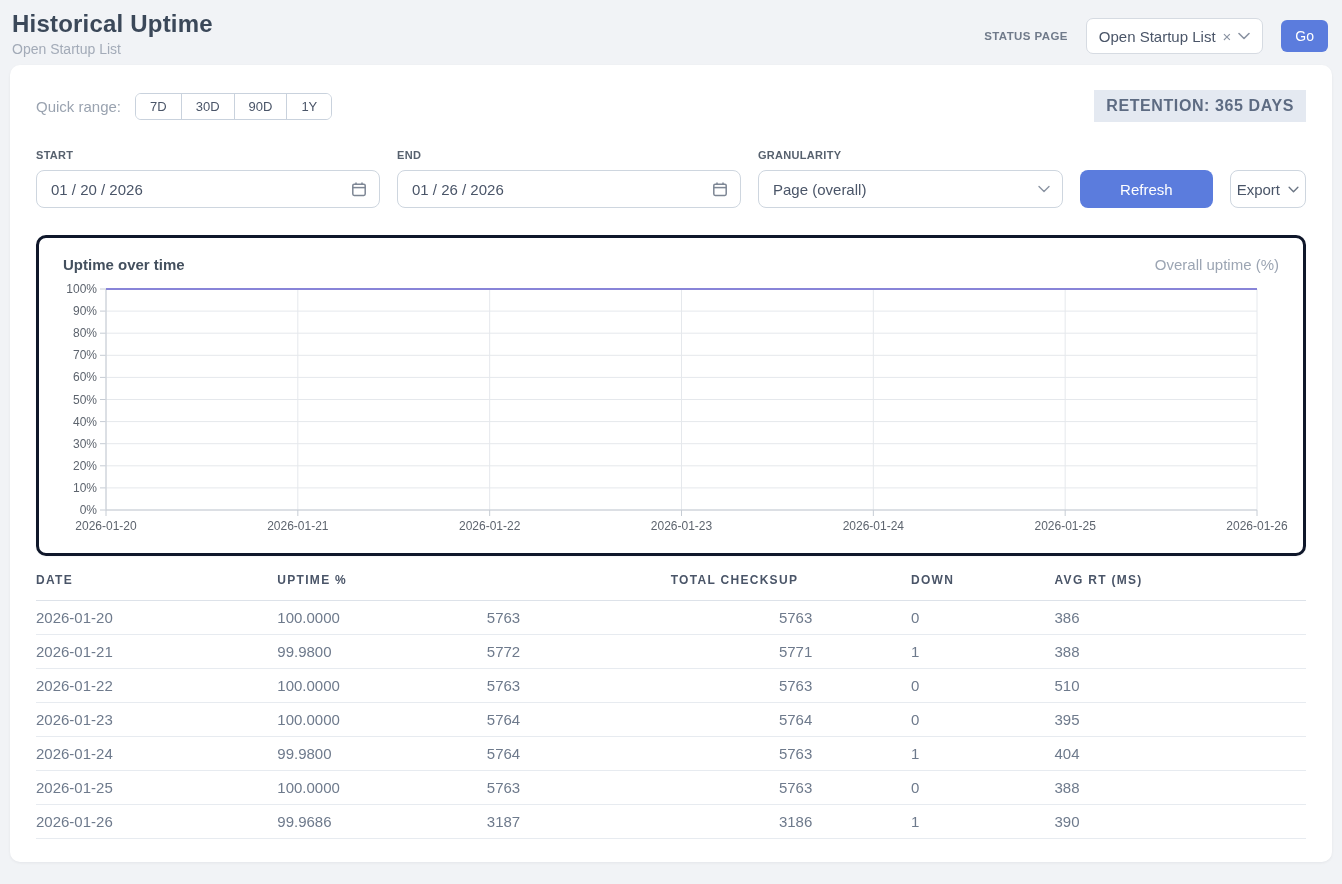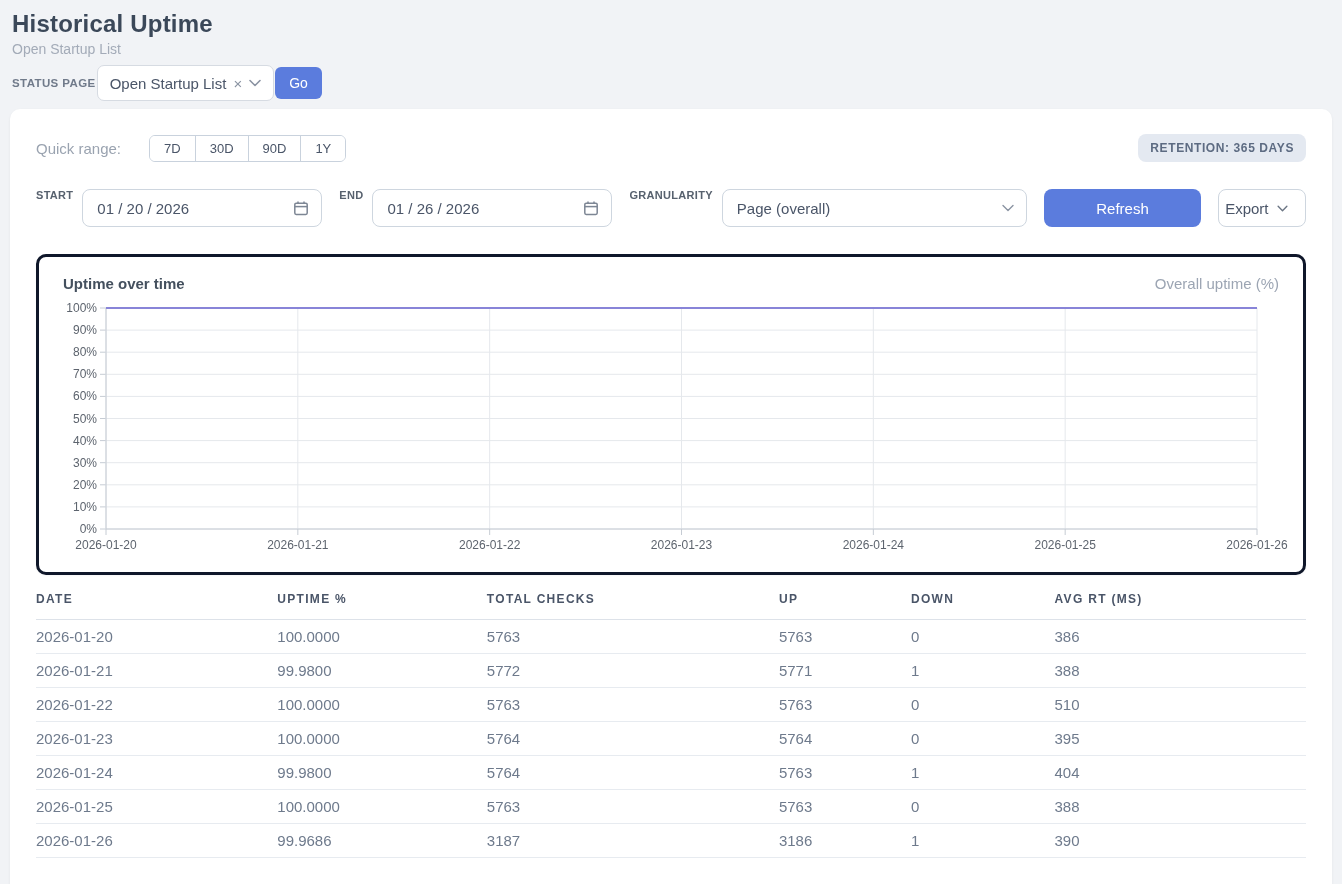--- a/index.html
+++ b/index.html
@@ -9,27 +9,26 @@
     background: #f1f3f6;
     font-family: "Liberation Sans", sans-serif;
     color: #4a5568;
     overflow: hidden;
   }
 
   
   .page-header {
     display: flex; justify-content: space-between; align-items: flex-start;
     padding: 10px 14px 8px 12px;
-    flex-direction: column;
   }
   .page-title {
     margin: 0; font-size: 24px; font-weight: 700; color: #3b4859; letter-spacing: .2px;
   }
   .page-subtitle { font-size: 14px; color: #a3abb8; margin-top: 3px; }
-  .header-right { display: flex; align-items: center; gap: 1px; padding-top: 8px; }
+  .header-right { display: flex; align-items: center; gap: 18px; padding-top: 8px; }
   .status-label {
     font-size: 11.5px; font-weight: 600; letter-spacing: .4px; color: #707a8a;
   }
   .status-select {
     display: flex; align-items: center; gap: 7px;
     background: #fff; border: 1px solid #d6dbe2; border-radius: 7px;
     padding: 0 12px; height: 36px; font-size: 15px; color: #4a5568;
     cursor: pointer;
   }
   .clear-x { color: #8a93a2; font-size: 15px; line-height: 1; cursor: pointer; }
@@ -41,44 +40,44 @@
 
   
   .card {
     background: #fff; border-radius: 10px; margin: 0 10px;
     padding: 25px 26px 18px 26px;
     box-shadow: 0 1px 3px rgba(16,24,40,.06);
     height: 797px;
   }
 
   .row-top { display: flex; justify-content: space-between; align-items: center; }
-  .quick-range { display: flex; align-items: center; gap: 28px; font-size: 15px; color: #9aa3b0; justify-content: flex-end; }
+  .quick-range { display: flex; align-items: center; gap: 14px; font-size: 15px; color: #9aa3b0; justify-content: flex-end; }
   .seg-group {
     display: flex; border: 1px solid #c9d2dd; border-radius: 6px; overflow: hidden; background: #fff;
   }
   .seg-btn {
     padding: 5px 14px; font-size: 13px; color: #4a5568; background: #fff;
     border: none; border-right: 1px solid #c9d2dd; cursor: pointer;
     font-family: inherit;
   }
   .seg-btn:last-child { border-right: none; }
   .badge {
-    background: #e4e9f1; color: #5d6b82; font-size: 12px; font-weight: 700;
-    letter-spacing: .6px; padding: 7px 12px; border-radius: 8px;
+    background: #e4e9f1; color: #5d6b82; font-size: 16px; font-weight: 700;
+    letter-spacing: .6px; padding: 7px 12px; border-radius: 0;
   }
 
   .fields-row { display: flex; align-items: flex-end; gap: 17px; margin-top: 27px; }
-  .field { display: flex; flex-direction: row; gap: 9px; }
+  .field { display: flex; flex-direction: column; gap: 9px; }
   .field-label { font-size: 11px; font-weight: 600; letter-spacing: .3px; color: #57616e; }
   .input-box {
     height: 38px; border: 1px solid #ced6df; border-radius: 8px; background: #fff;
     display: flex; align-items: center; justify-content: space-between;
     padding: 0 12px 0 14px; font-size: 15px; color: #4a5568; cursor: pointer;
   }
-  .w-date { width: 240px; }
+  .w-date { width: 344px; }
   .w-gran { width: 305px; gap: 11px; }
   .refresh-btn {
     width: 191px; height: 38px; background: #5b7cdd; border: none; border-radius: 8px;
     color: #ffffff; font-size: 15px; cursor: pointer; font-family: inherit;
   }
   .export-btn {
     width: 105px; height: 38px; background: #fff; border: 1px solid #ced6df; border-radius: 8px;
     font-size: 15px; color: #4a5568; display: flex; align-items: center; 
     gap: 8px; cursor: pointer; font-family: inherit;
   }
@@ -97,21 +96,21 @@
   .uptime-table { width: 100%; border-collapse: collapse; margin-top: 9px; }
   .uptime-table th {
     text-align: left; font-size: 12px; letter-spacing: 1.3px; color: #4a5568;
     font-weight: 700; padding: 8px 0 13px 0; border-bottom: 1px solid #dde2e9;
   }
   .uptime-table td {
     padding: 8px 0; border-bottom: 1px solid #e7ebf0; color: #6e7a8c; font-size: 15px;
   }
   .uptime-table th:nth-child(1) { width: 19%; }
   .uptime-table th:nth-child(2) { width: 16.5%; }
-  .uptime-table th:nth-child(3) { width: 23%; }
+  .uptime-table th:nth-child(3) { width: 23%; text-align: right; }
   .uptime-table th:nth-child(4) { width: 10.4%; }
   .uptime-table th:nth-child(5) { width: 11.3%; }
   .uptime-table th:nth-child(6) { width: 19.8%; }
 </style>
 </head>
 <body>
 
 <div class="page-header">
   <div class="header-left">
     <h1 class="page-title">Historical Uptime</h1>

